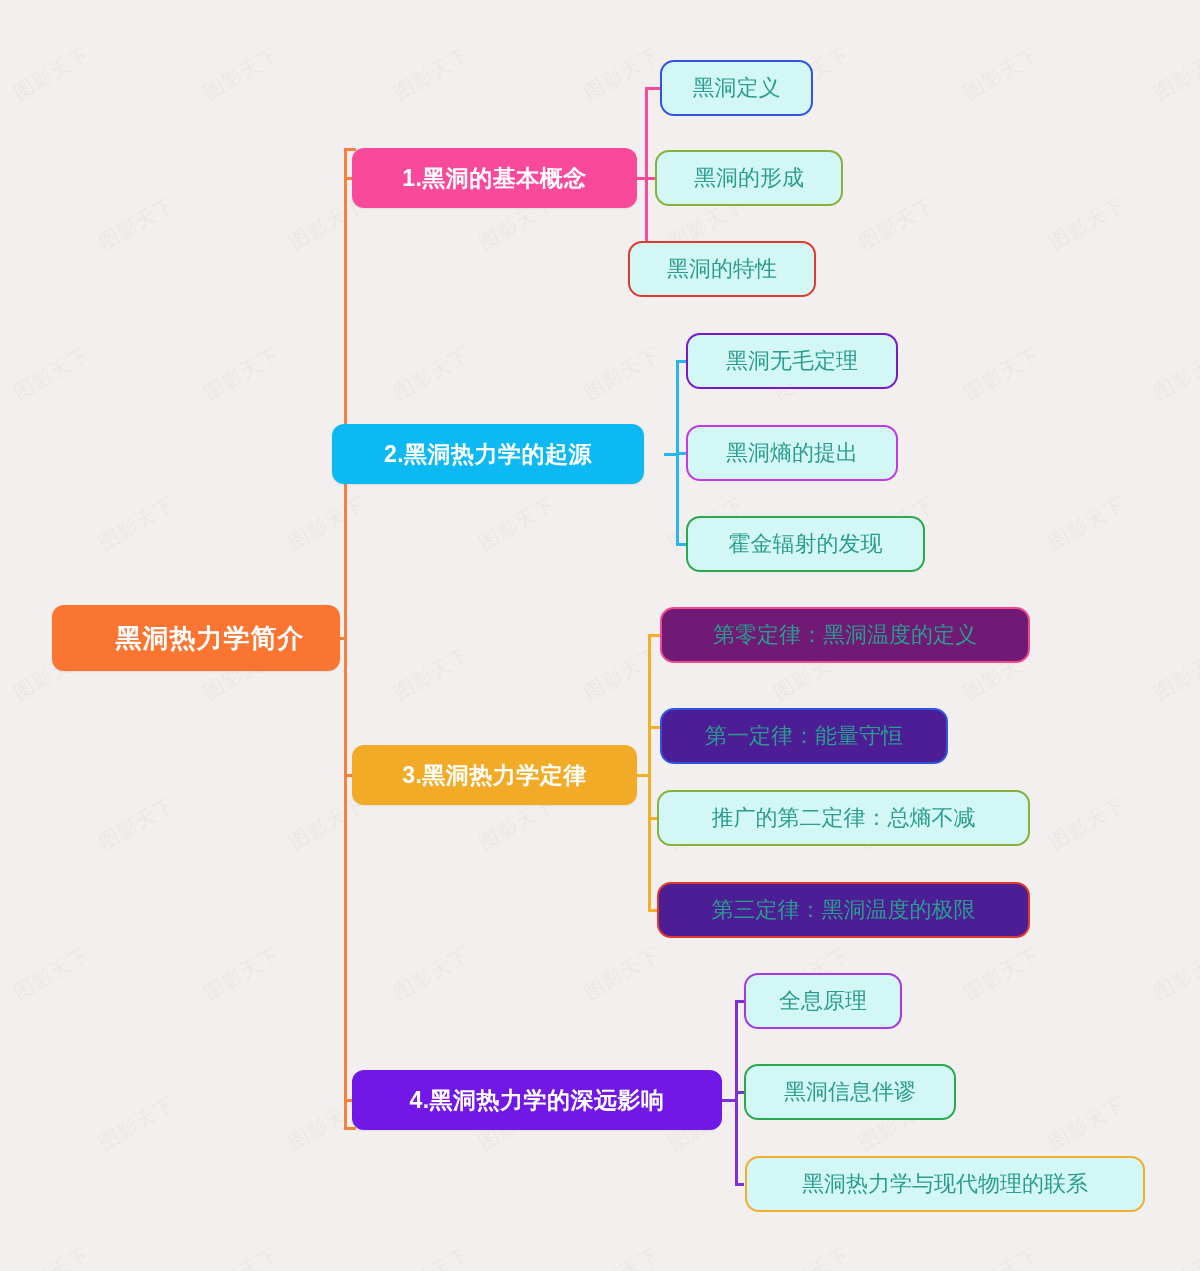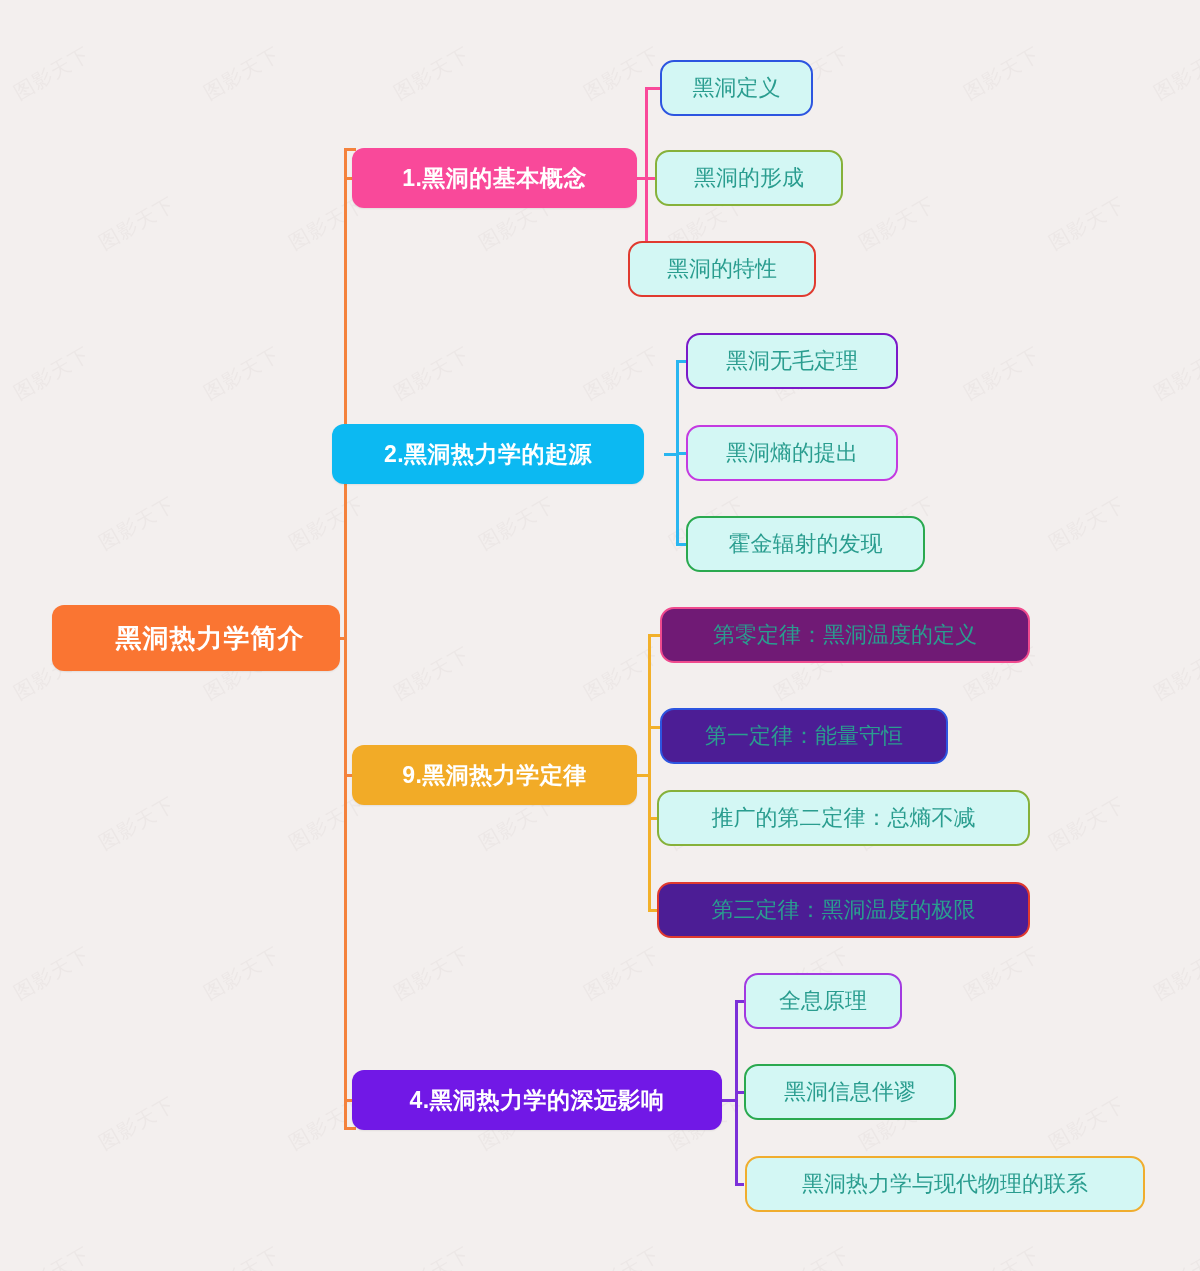--- a/index.html
+++ b/index.html
@@ -195,21 +195,21 @@
       <div class="node leaf" style="left: 686px; top: 333px; width: 212px; height: 56px; border-color: rgb(123, 25, 201); background: rgb(211, 247, 244); color: rgb(42, 157, 143);">
         <span>黑洞无毛定理</span>
       </div>
       <div class="node leaf" style="left: 686px; top: 425px; width: 212px; height: 56px; border-color: rgb(196, 58, 224); background: rgb(211, 247, 244); color: rgb(42, 157, 143);">
         <span>黑洞熵的提出</span>
       </div>
       <div class="node leaf" style="left: 686px; top: 516px; width: 239px; height: 56px; border-color: rgb(42, 169, 79); background: rgb(211, 247, 244); color: rgb(42, 157, 143);">
         <span>霍金辐射的发现</span>
       </div>
       <div class="node branch" style="left: 352px; top: 745px; width: 285px; height: 60px; background: rgb(242, 171, 39);">
-        <span>9.黑洞热力学定律</span>
+        <span>3.黑洞热力学定律</span>
       </div>
       <div class="node leaf" style="left: 660px; top: 607px; width: 370px; height: 56px; border-color: rgb(239, 74, 142); background: #701a75; color: rgb(42, 157, 143);">
         <span>第零定律：黑洞温度的定义</span>
       </div>
       <div class="node leaf" style="left: 660px; top: 699px; width: 288px; height: 56px; border-color: rgb(45, 85, 224); background: #4c1d95; color: rgb(42, 157, 143); margin-top: 9px;">
         <span>第一定律：能量守恒</span>
       </div>
       <div class="node leaf" style="left: 657px; top: 790px; width: 373px; height: 56px; border-color: rgb(134, 177, 58); background: rgb(211, 247, 244); color: rgb(42, 157, 143);">
         <span>推广的第二定律：总熵不减</span>
       </div>

